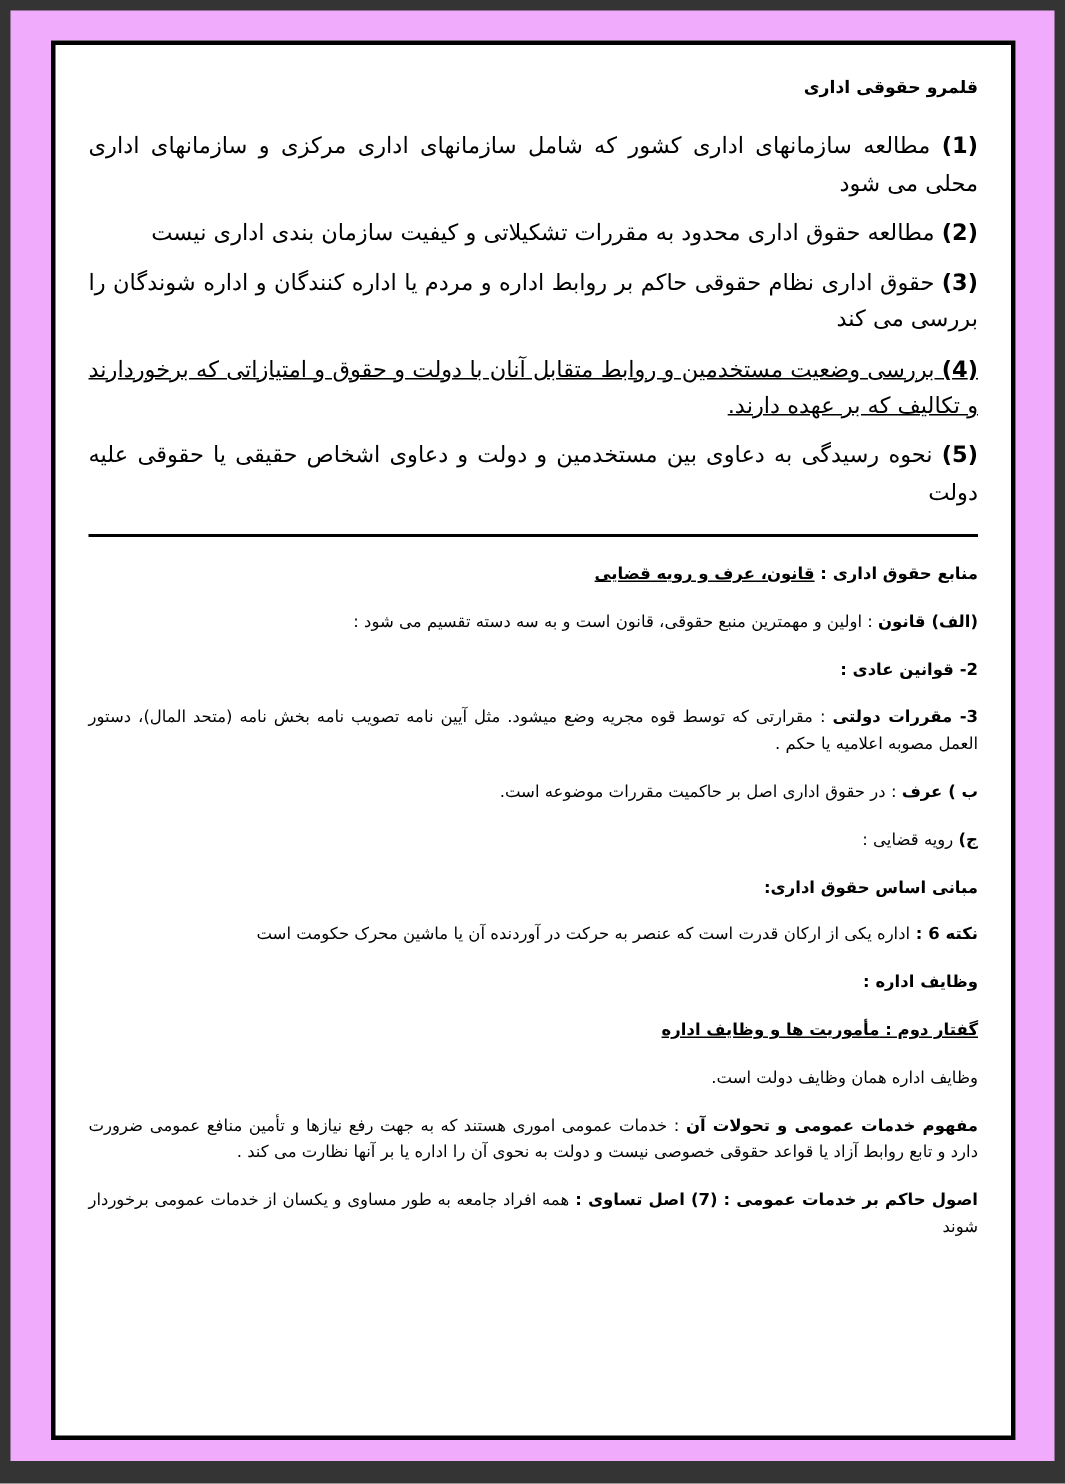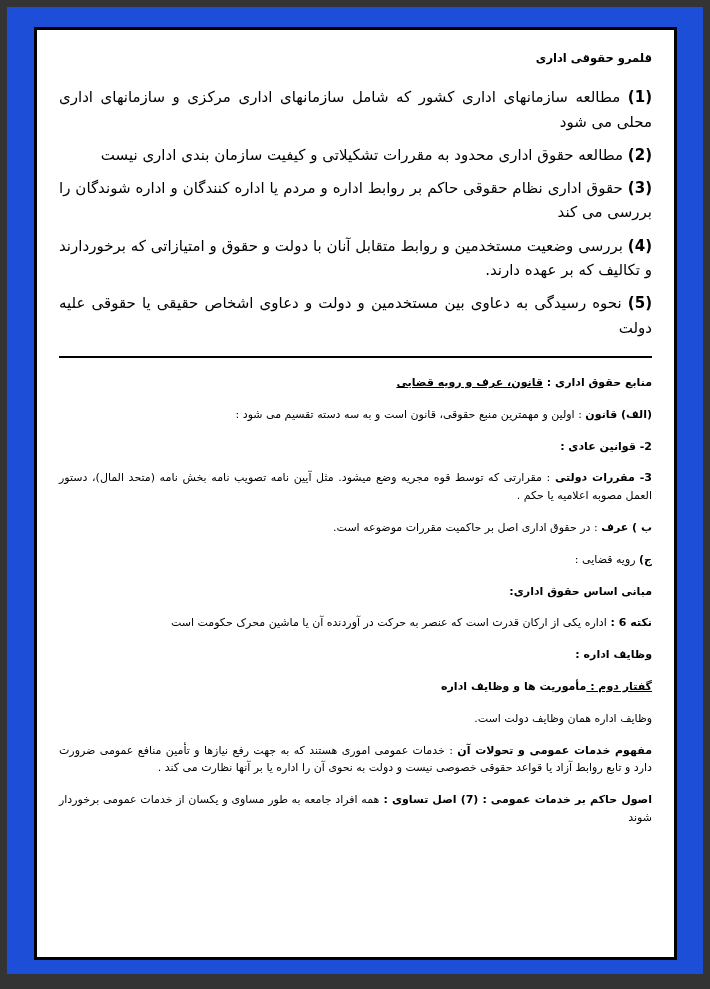--- a/index.html
+++ b/index.html
@@ -15,21 +15,21 @@
     background: #343434;
     font-family: "DejaVu Sans", "Liberation Sans", sans-serif;
   }
 
   #page {
     position: absolute;
     left: 7px;
     top: 7px;
     width: 696px;
     height: 967px;
-    background: #1d4ed8;
+    background: #f0abfc;
   }
 
   #frame {
     position: absolute;
     left: 27px;
     top: 20px;
     width: 643px;
     height: 933px;
     border: 3px solid #000000;
     background: #ffffff;
@@ -60,20 +60,21 @@
     color: #000;
     line-height: 1.62;
     margin: 0 0 9px 0;
     text-align: justify;
     text-align-last: right;
   }
   .list-item .num { font-weight: bold; }
 
   .list-item.wrap-indent {
     padding-left: 0;
+    text-decoration: underline;
   }
 
   hr.divider {
     border: none;
     border-top: 2px solid #000;
     margin: 16px 0 16px 0;
     width: 100%;
   }
 
   .para {
@@ -84,21 +85,21 @@
     text-align: justify;
     text-align-last: right;
   }
 
   .para.center-ish {
     text-align: left;
     text-align-last: right;
   }
 
   .b { font-weight: bold; }
-  .u { }
+  .u { text-decoration: underline; }
   .bu { font-weight: bold; text-decoration: underline; }
 
   .para-head {
     font-size: 11px;
     font-weight: bold;
     color: #000;
     line-height: 1.62;
     margin: 0 0 14px 0;
     text-align: right;
   }

